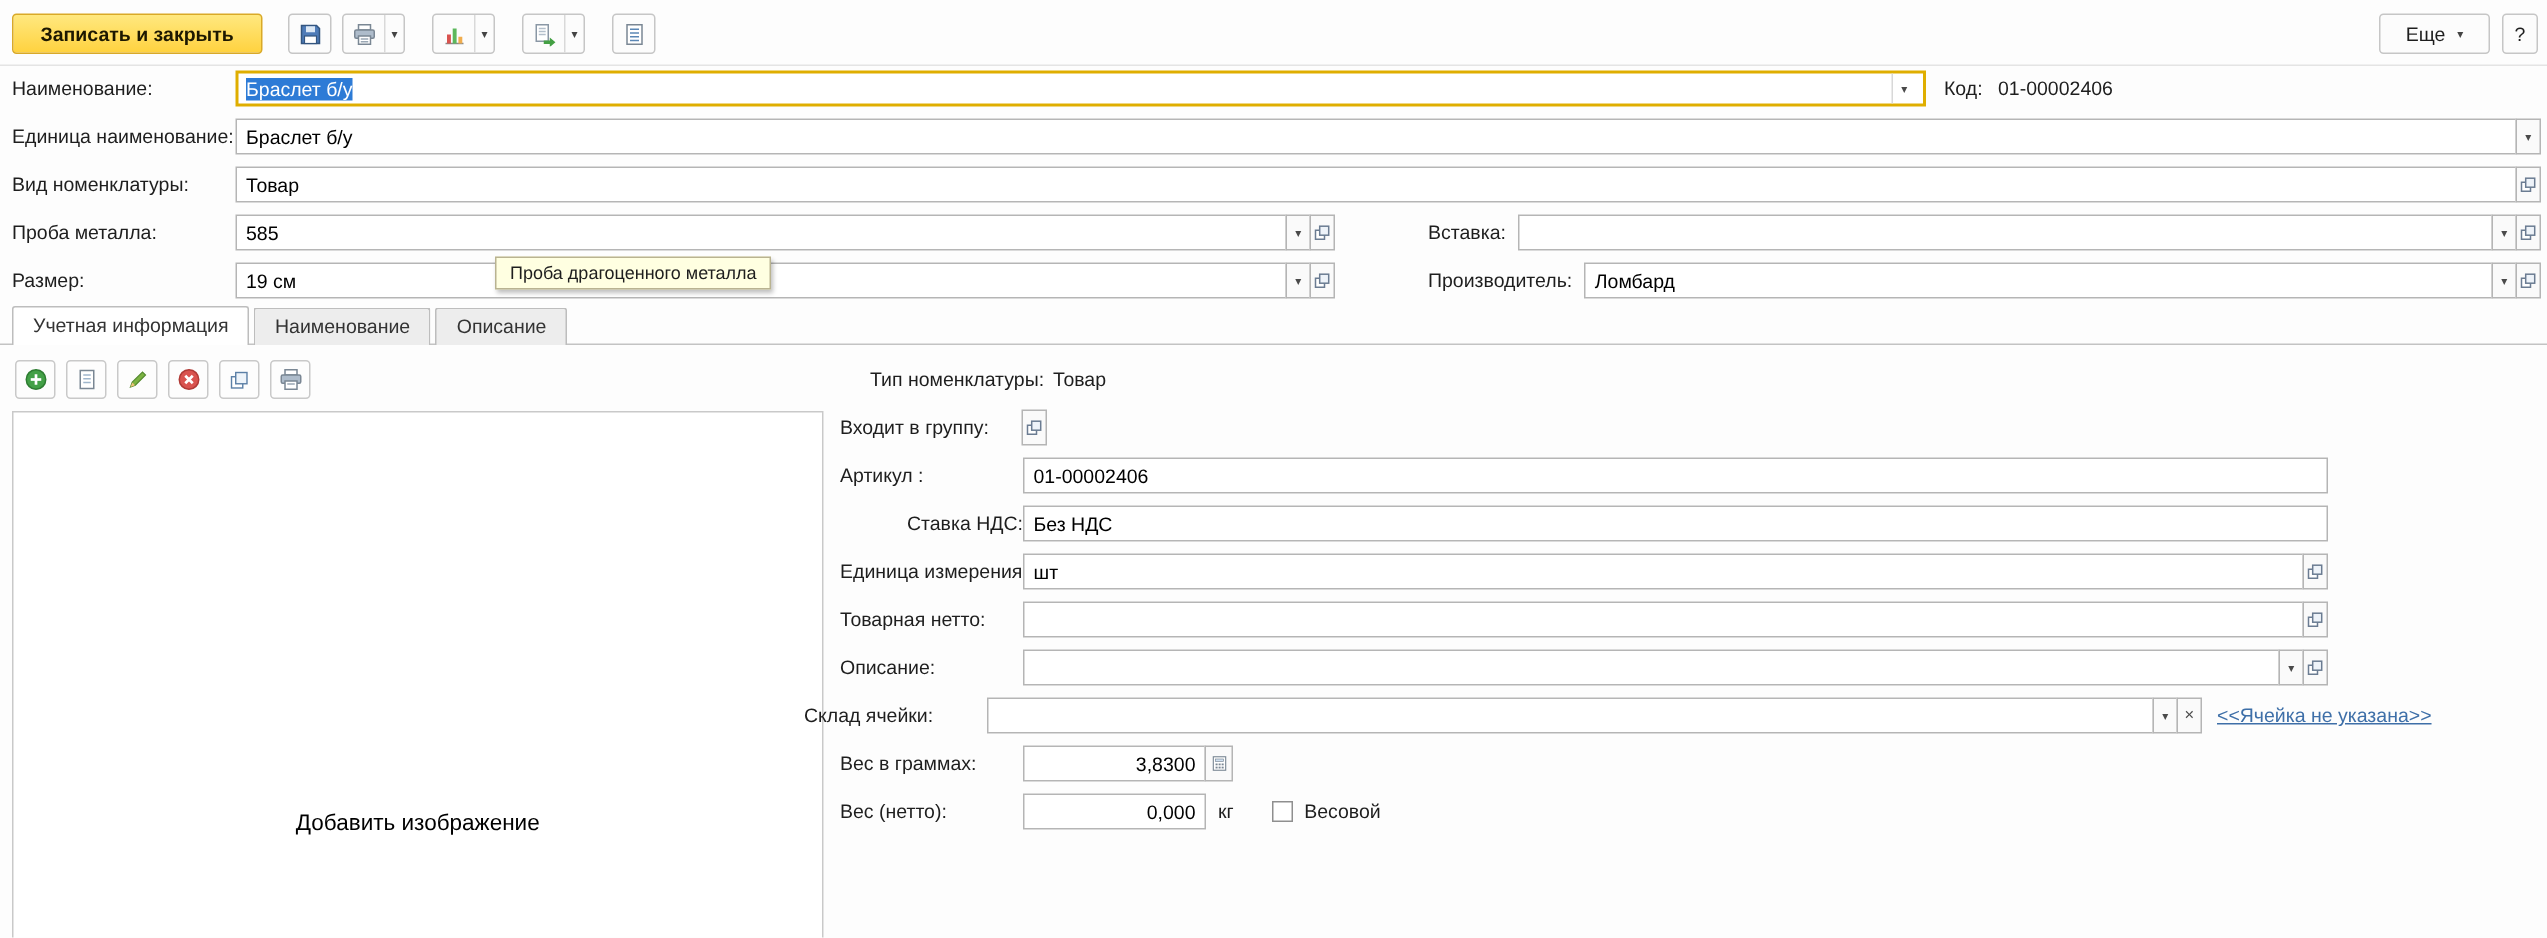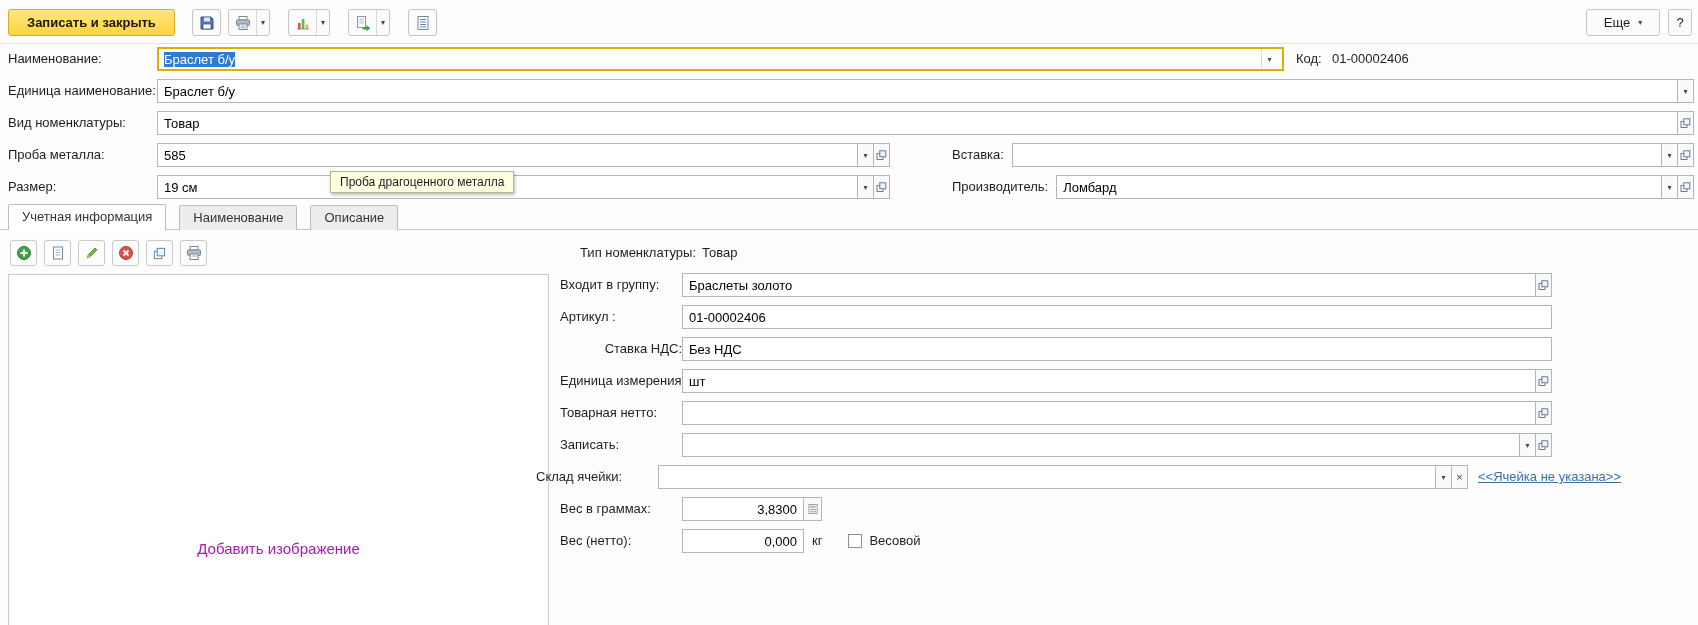--- a/index.html
+++ b/index.html
@@ -47,31 +47,31 @@
     display:flex; align-items:center; justify-content:center; font-size:8px; color:#444;
   }
   .primary {
     background:linear-gradient(#ffe87f,#ffd23f); border:1px solid #d9a928;
     font-weight:bold; color:#1d1800; padding:0 18px; font-size:13px;
   }
 
   .tabs { position:absolute; left:8px; top:204px; display:flex; align-items:flex-end; z-index:2; }
   .tab {
     height:25px; line-height:24px; padding:0 13px; border:1px solid #bdbdbd; border-bottom:none;
-    border-radius:2px 2px 0 0; background:#ededed; font-size:13px; color:#333; margin-right:13px;
+    border-radius:2px 2px 0 0; background:#ededed; font-size:13px; color:#333; margin-right:3px;
   }
   .tab.active { background:#fff; height:26px; z-index:3; }
   .hline { position:absolute; border-top:1px solid #c3c3c3; }
 
   .itool {
     position:absolute; top:240px; width:27px; height:26px; border:1px solid #c9c9c9;
     border-radius:3px; background:#fdfdfd; display:flex; align-items:center; justify-content:center;
   }
   .imgbox { position:absolute; left:8px; top:274px; width:541px; height:360px; background:#fff; border:1px solid #c9c9c9; }
-  .imgph { position:absolute; left:8px; top:540px; width:541px; text-align:center; font-size:15px; color:#a21caf; }
+  .imgph { position:absolute; left:8px; top:540px; width:541px; text-align:center; font-size:15px; color:#000000; }
 
   .tooltip {
     position:absolute; left:330px; top:171px; background:#ffffe1; border:1px solid #b9b391;
     padding:3px 9px; font-size:12px; color:#1e1e1e; box-shadow:1px 2px 3px rgba(0,0,0,0.25); z-index:5;
     white-space:nowrap;
   }
   .link { font-size:13px; color:#3e6fa8; text-decoration:underline; line-height:24px; white-space:nowrap; margin-left:10px; }
   .cb { width:14px; height:14px; border:1px solid #8f8f8f; background:#fff; align-self:center; flex:0 0 auto; }
   .num { justify-content:flex-end; }
   .mlbl { margin-left:8px; }
@@ -294,23 +294,20 @@
 <div class="imgbox"></div>
 <div class="imgph">Добавить изображение</div>
 
 <div class="row" style="left:560px; top:241px; width:992px;">
   <div class="lbl" style="width:122px;margin-left:20px;">Тип номенклатуры:</div>
   <div class="plainval">Товар</div>
 </div>
 
 <div class="row" style="left:560px; top:273px; width:992px;">
   <div class="lbl" style="width:122px;">Входит в группу:</div>
-  <div class="field flex1">
-    <span>Браслеты золото</span>
-  </div>
   <div class="abtn">
     <svg width="11" height="11" viewBox="0 0 11 11">
         <rect x="1" y="3.5" width="6" height="6" fill="#fff" stroke="#6b7c92"></rect>
         <rect x="3.8" y="0.8" width="6" height="6" fill="#eef3f9" stroke="#6b7c92"></rect>
       </svg>
   </div>
 </div>
 
 <div class="row" style="left:560px; top:305px; width:992px;">
   <div class="lbl" style="width:122px;">Артикул :</div>
@@ -346,21 +343,21 @@
   </div>
   <div class="abtn">
     <svg width="11" height="11" viewBox="0 0 11 11">
         <rect x="1" y="3.5" width="6" height="6" fill="#fff" stroke="#6b7c92"></rect>
         <rect x="3.8" y="0.8" width="6" height="6" fill="#eef3f9" stroke="#6b7c92"></rect>
       </svg>
   </div>
 </div>
 
 <div class="row" style="left:560px; top:433px; width:992px;">
-  <div class="lbl" style="width:122px;">Записать:</div>
+  <div class="lbl" style="width:122px;">Описание:</div>
   <div class="field flex1">
     <span></span>
   </div>
   <div class="abtn">▾</div>
   <div class="abtn">
     <svg width="11" height="11" viewBox="0 0 11 11">
         <rect x="1" y="3.5" width="6" height="6" fill="#fff" stroke="#6b7c92"></rect>
         <rect x="3.8" y="0.8" width="6" height="6" fill="#eef3f9" stroke="#6b7c92"></rect>
       </svg>
   </div>

